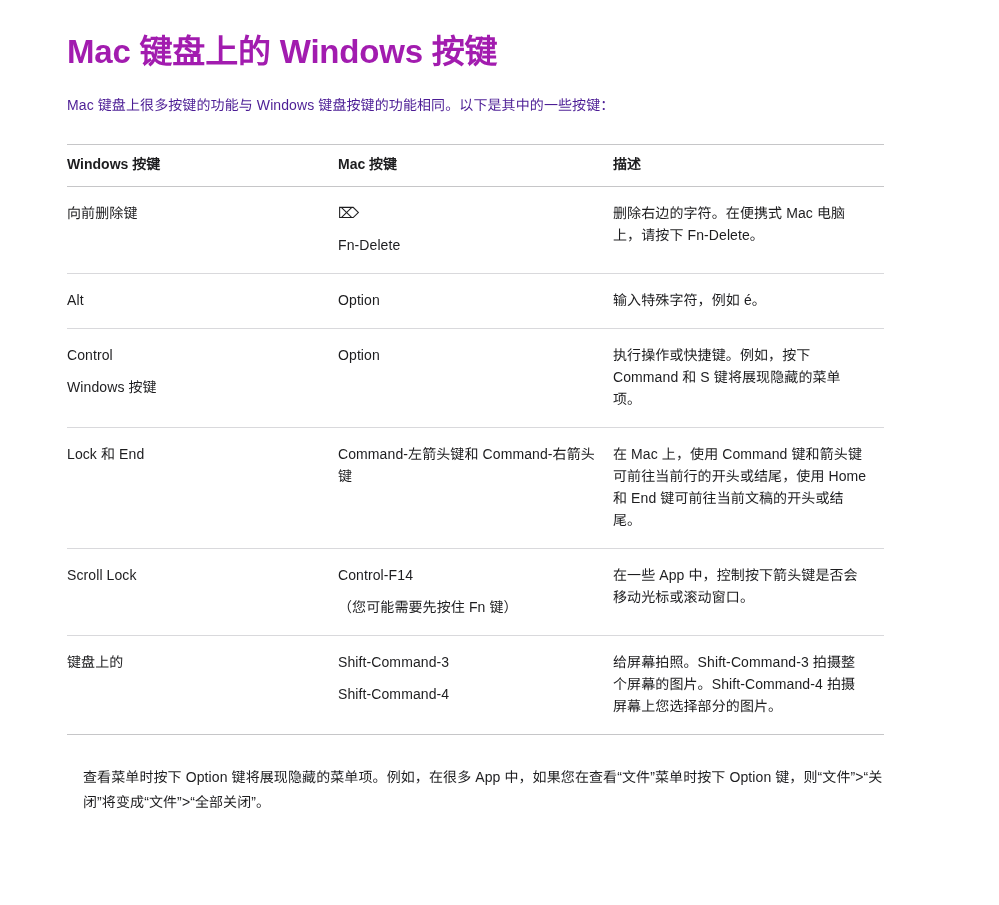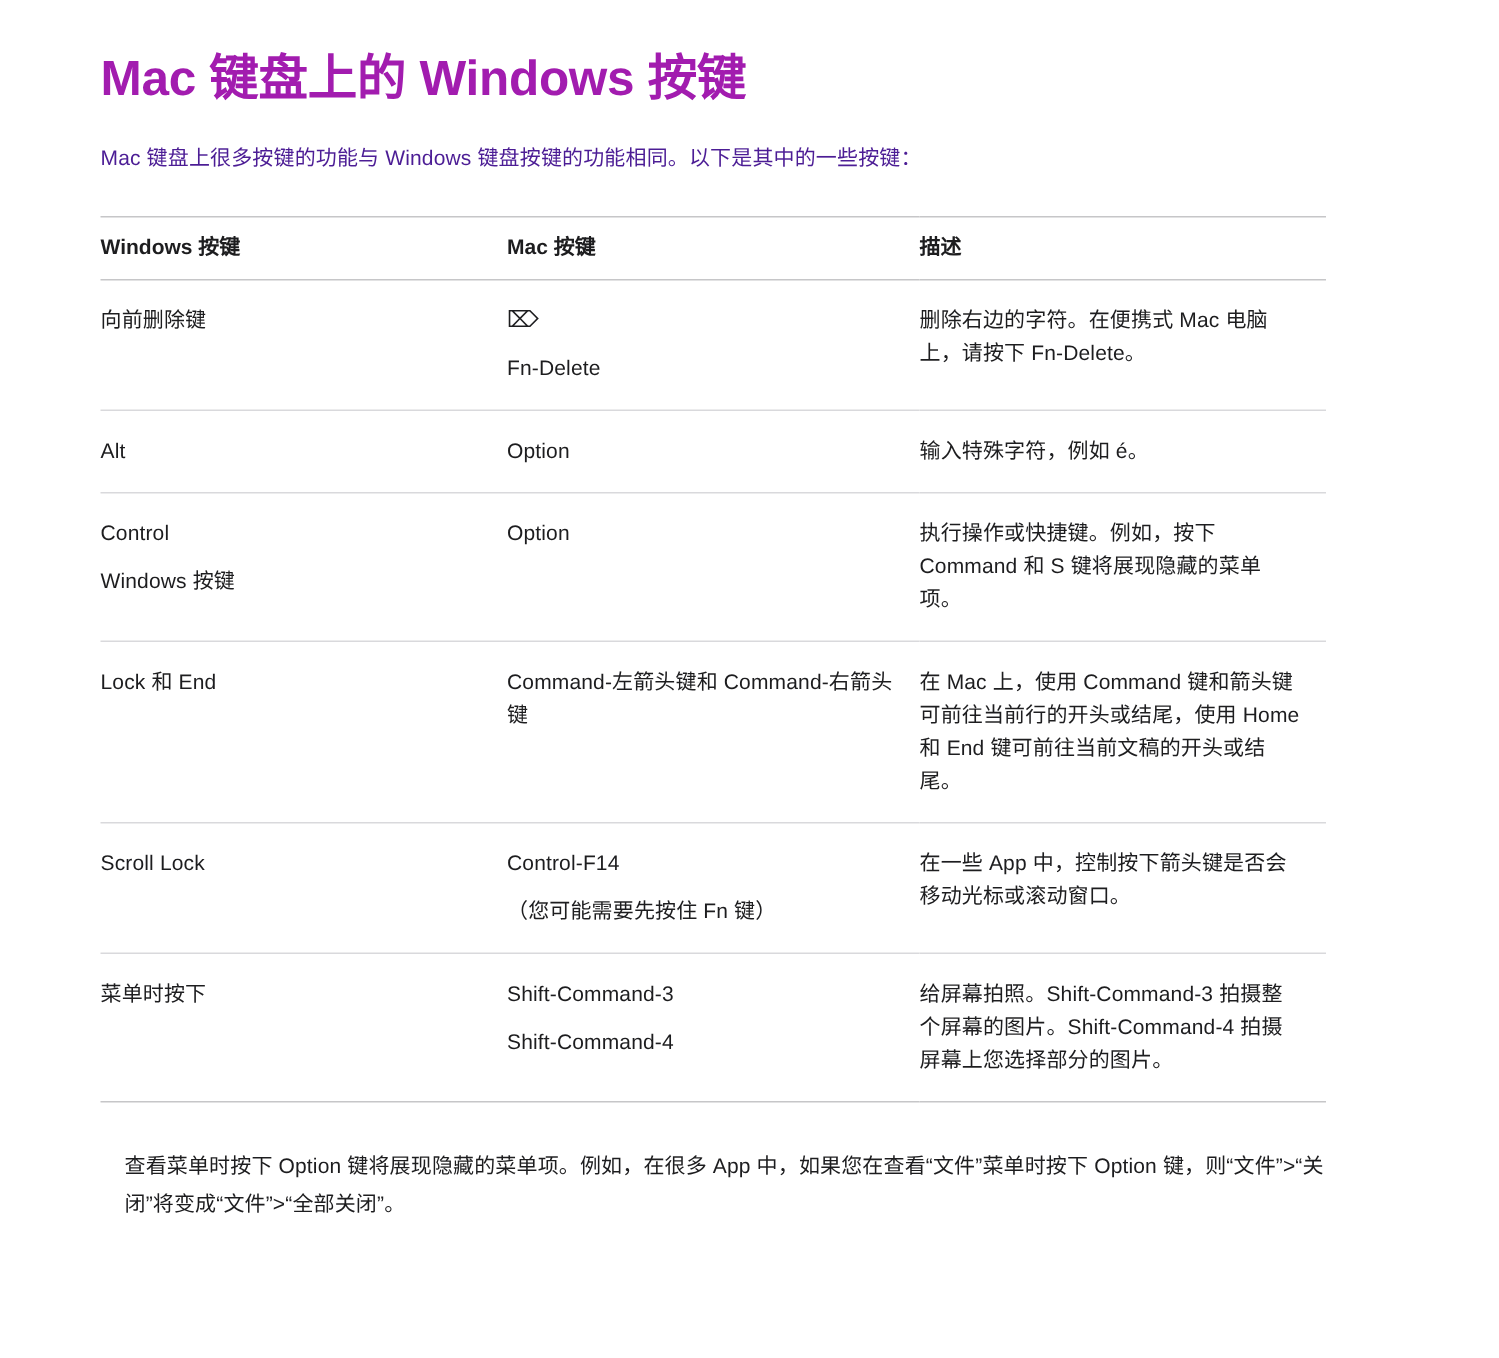--- a/index.html
+++ b/index.html
@@ -165,21 +165,21 @@
           <span class="cell-line">Control-F14</span>
           <span class="cell-line">（您可能需要先按住 Fn 键）</span>
         </td>
         <td>
           <span class="cell-line">在一些 App 中，控制按下箭头键是否会移动光标或滚动窗口。</span>
         </td>
       </tr>
 
       <tr>
         <td>
-          <span class="cell-line">菜单时按下</span>
+          <span class="cell-line">键盘上的</span>
         </td>
         <td>
           <span class="cell-line">Shift-Command-3</span>
           <span class="cell-line">Shift-Command-4</span>
         </td>
         <td>
           <span class="cell-line">给屏幕拍照。Shift-Command-3 拍摄整个屏幕的图片。Shift-Command-4 拍摄屏幕上您选择部分的图片。</span>
         </td>
       </tr>
 

